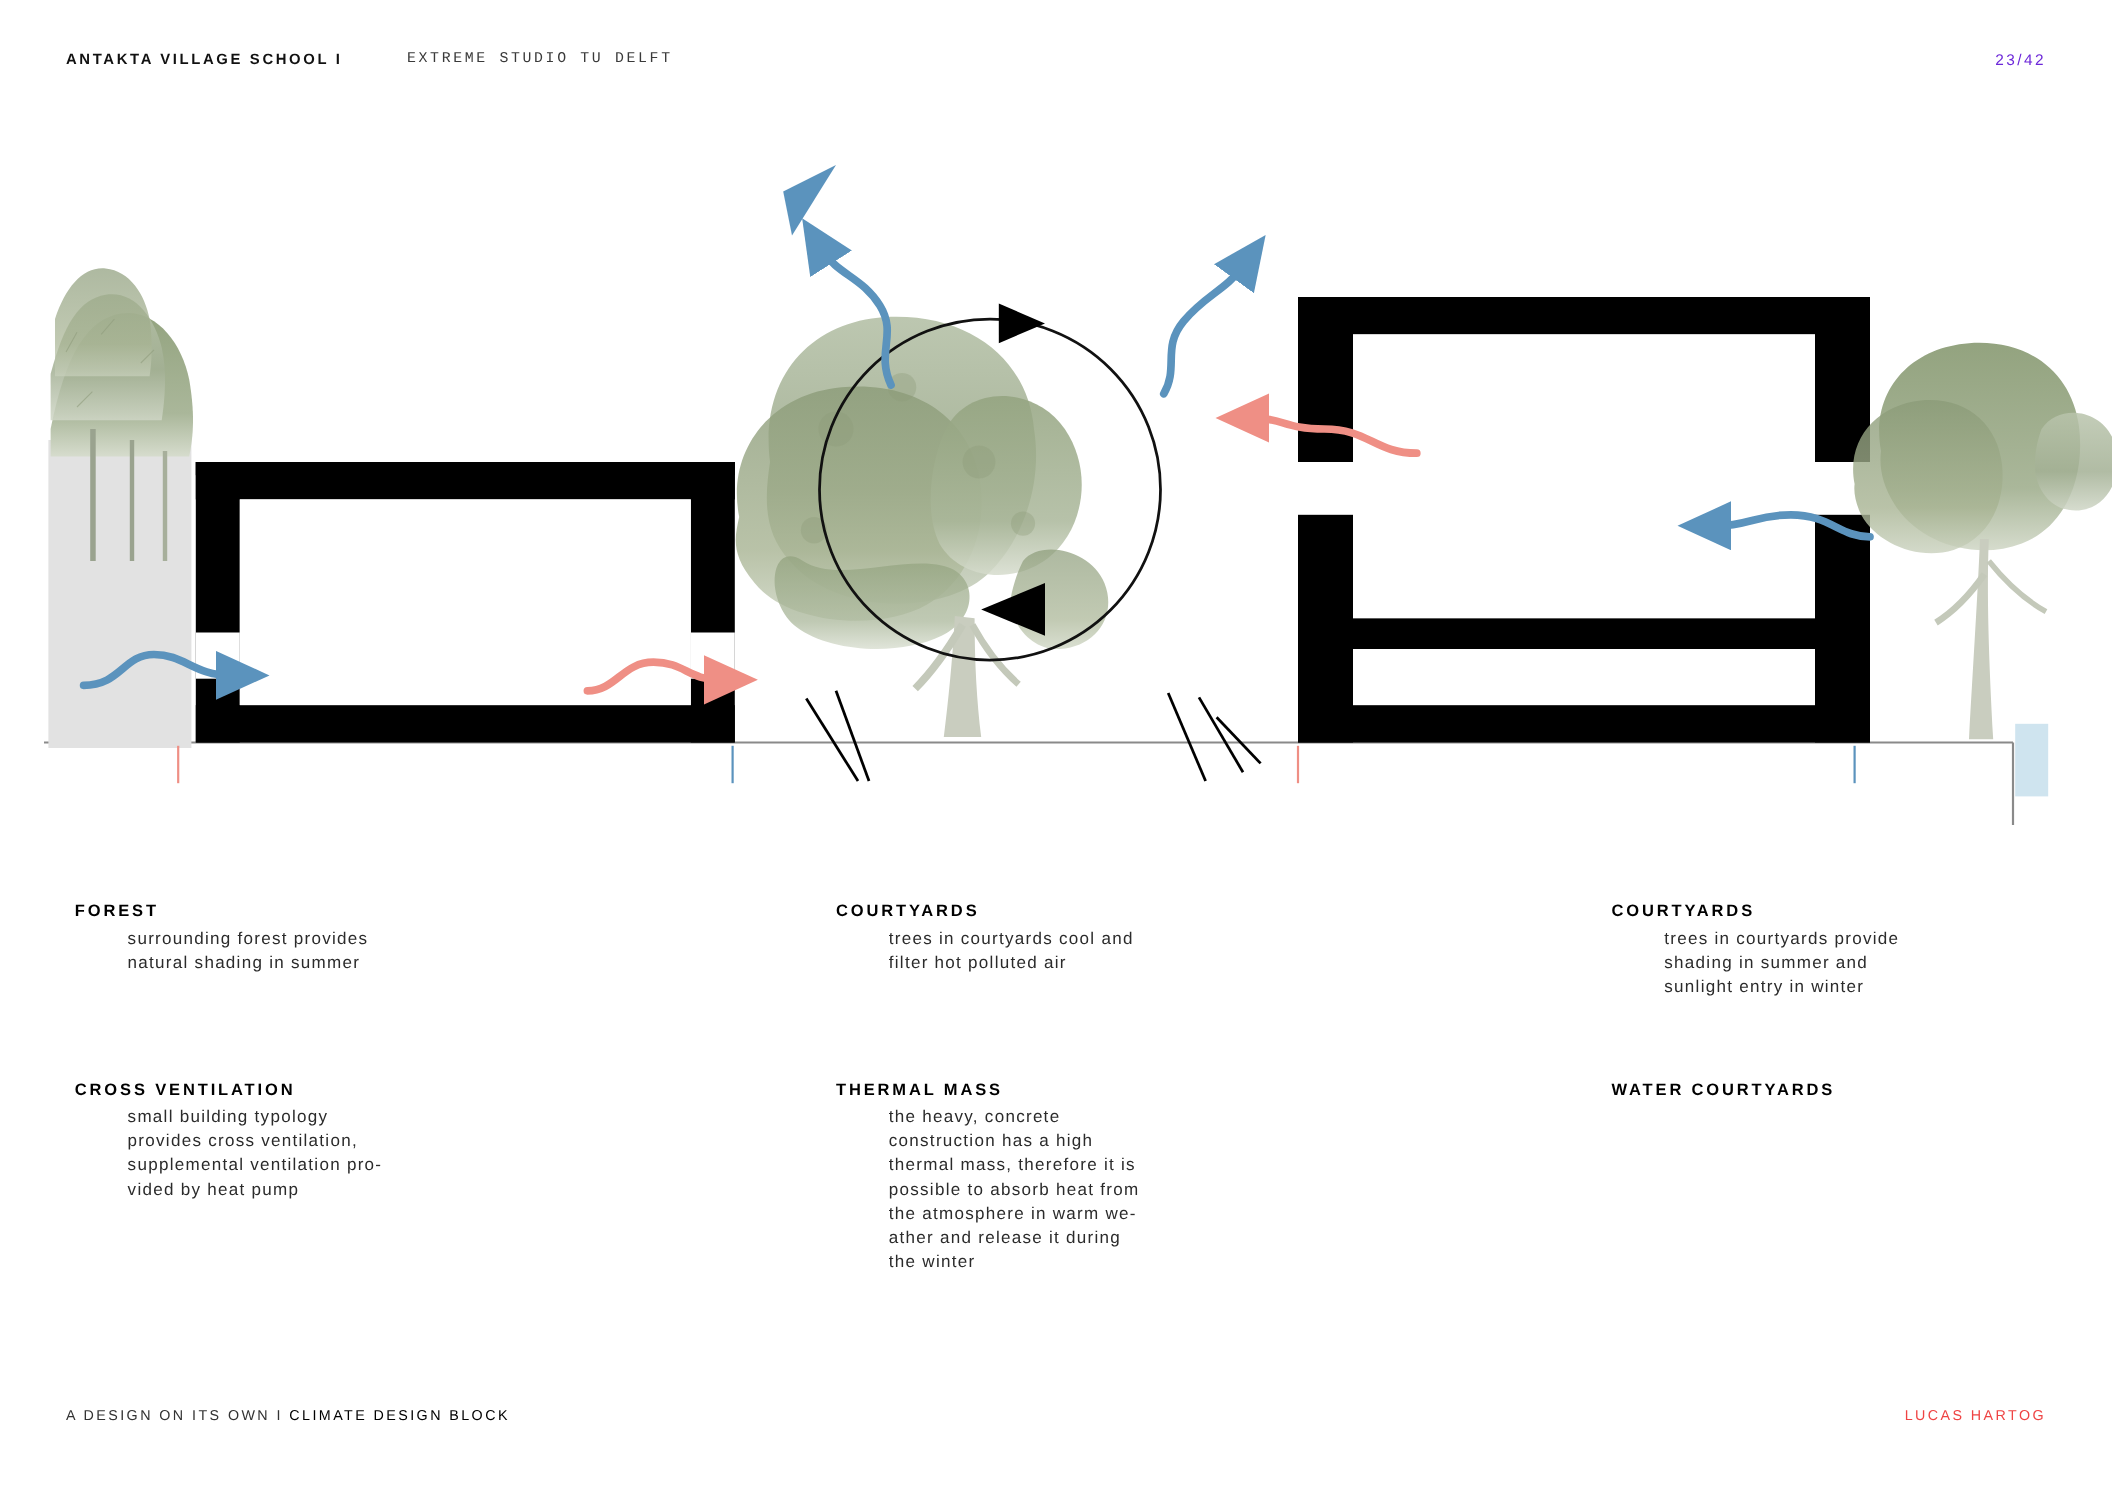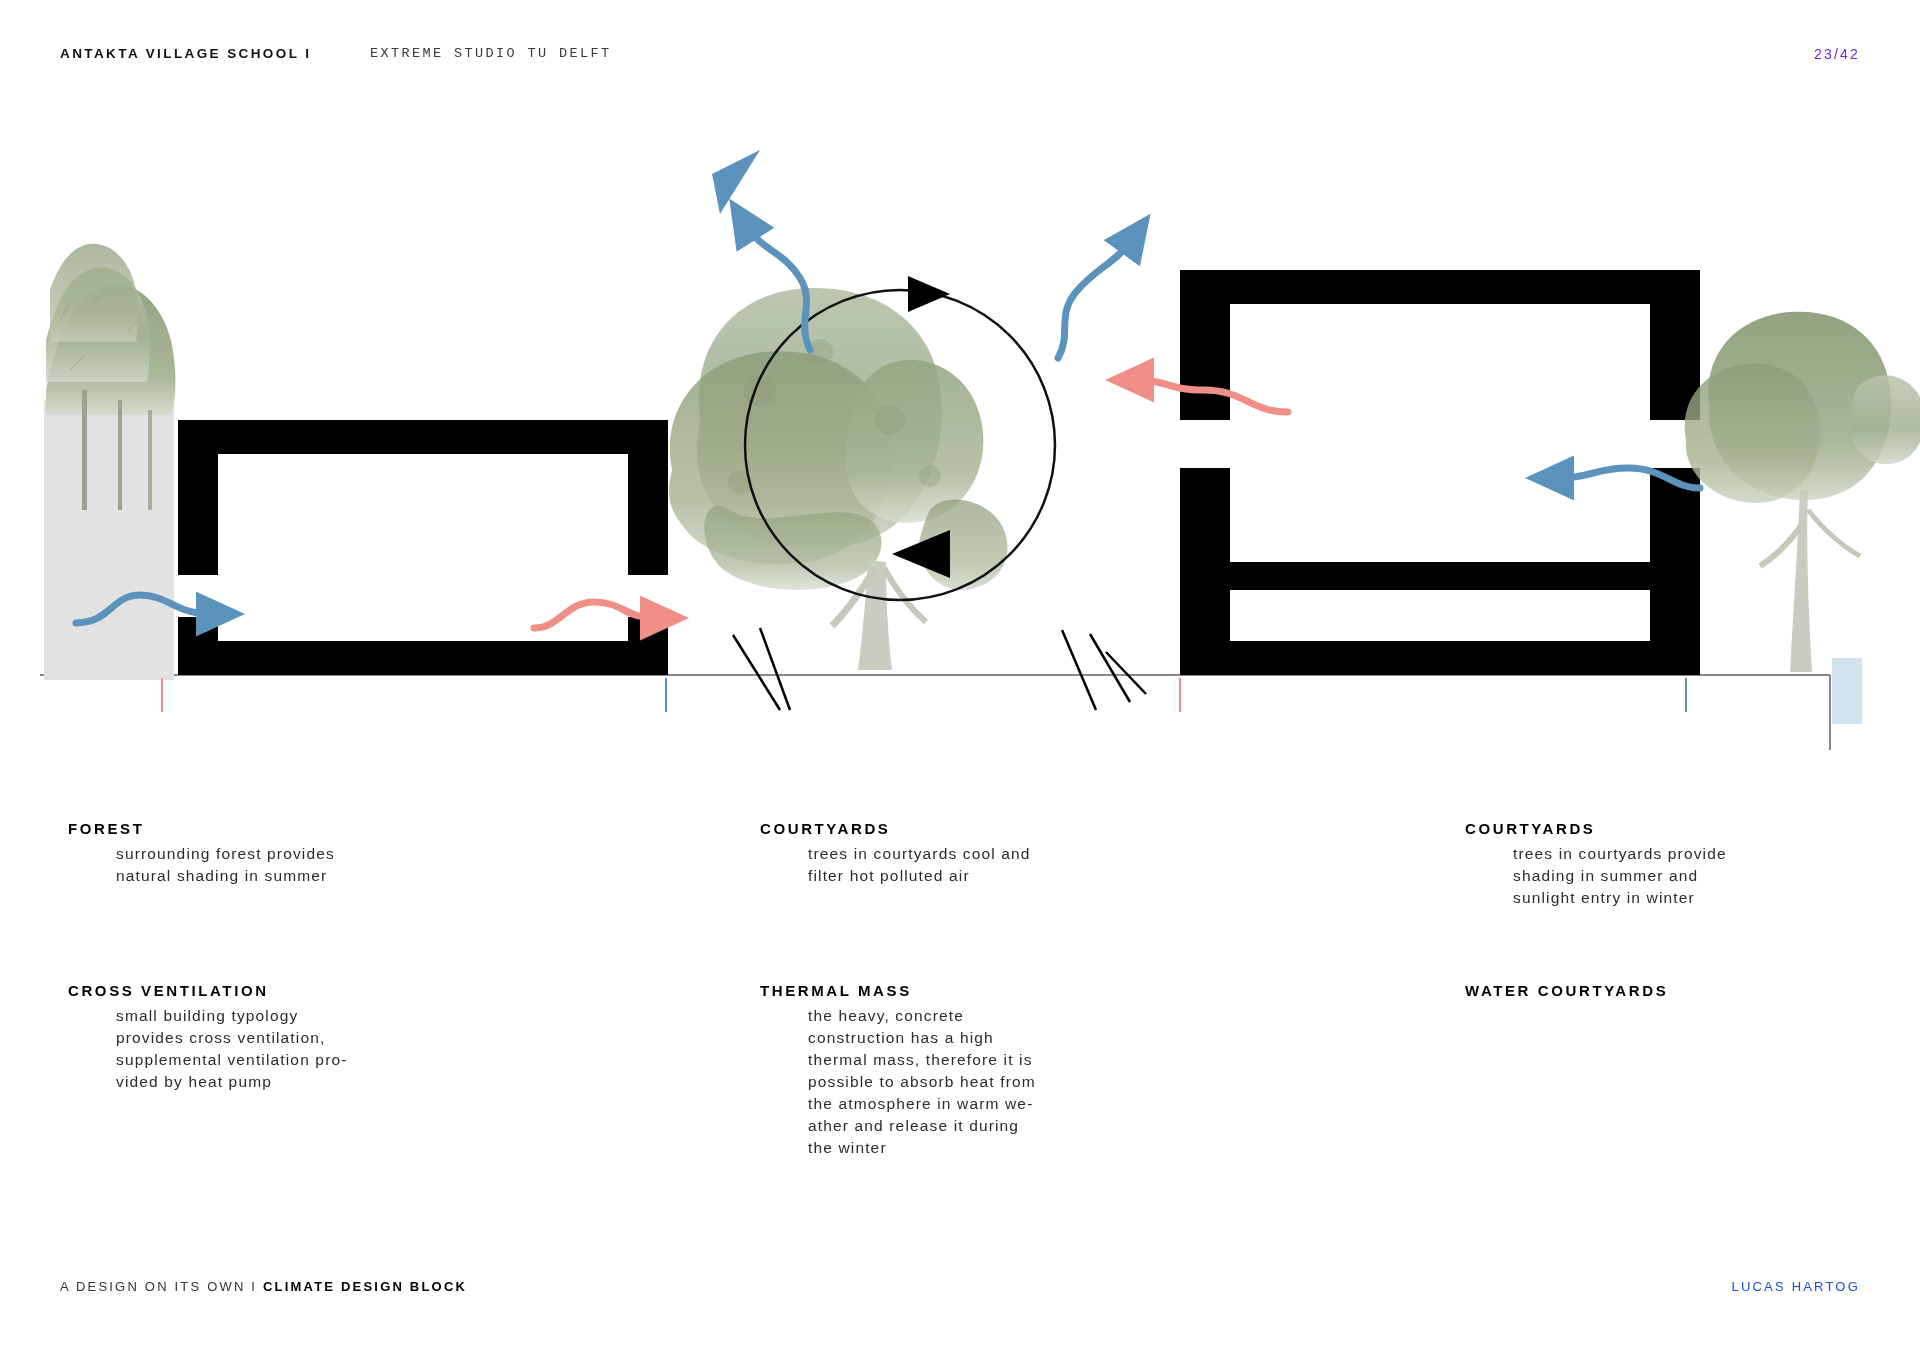--- a/index.html
+++ b/index.html
@@ -68,29 +68,29 @@
   }
   .footer-left {
     position: absolute;
     left: 0; top: 0;
     font-size: 13px;
     letter-spacing: 2.2px;
     color: #333;
     white-space: nowrap;
   }
   .footer-left b {
-    font-weight: bold;
+    font-weight: normal;
     color: #000;
   }
   .footer-right {
     position: absolute;
     right: 0; top: 0;
     font-size: 13px;
     letter-spacing: 2.2px;
-    color: #1d4ed8;
+    color: #ef4444;
   }
 
   
   .diagram {
     position: absolute;
     left: 0;
     top: 90px;
     width: 1920px;
     height: 680px;
   }

